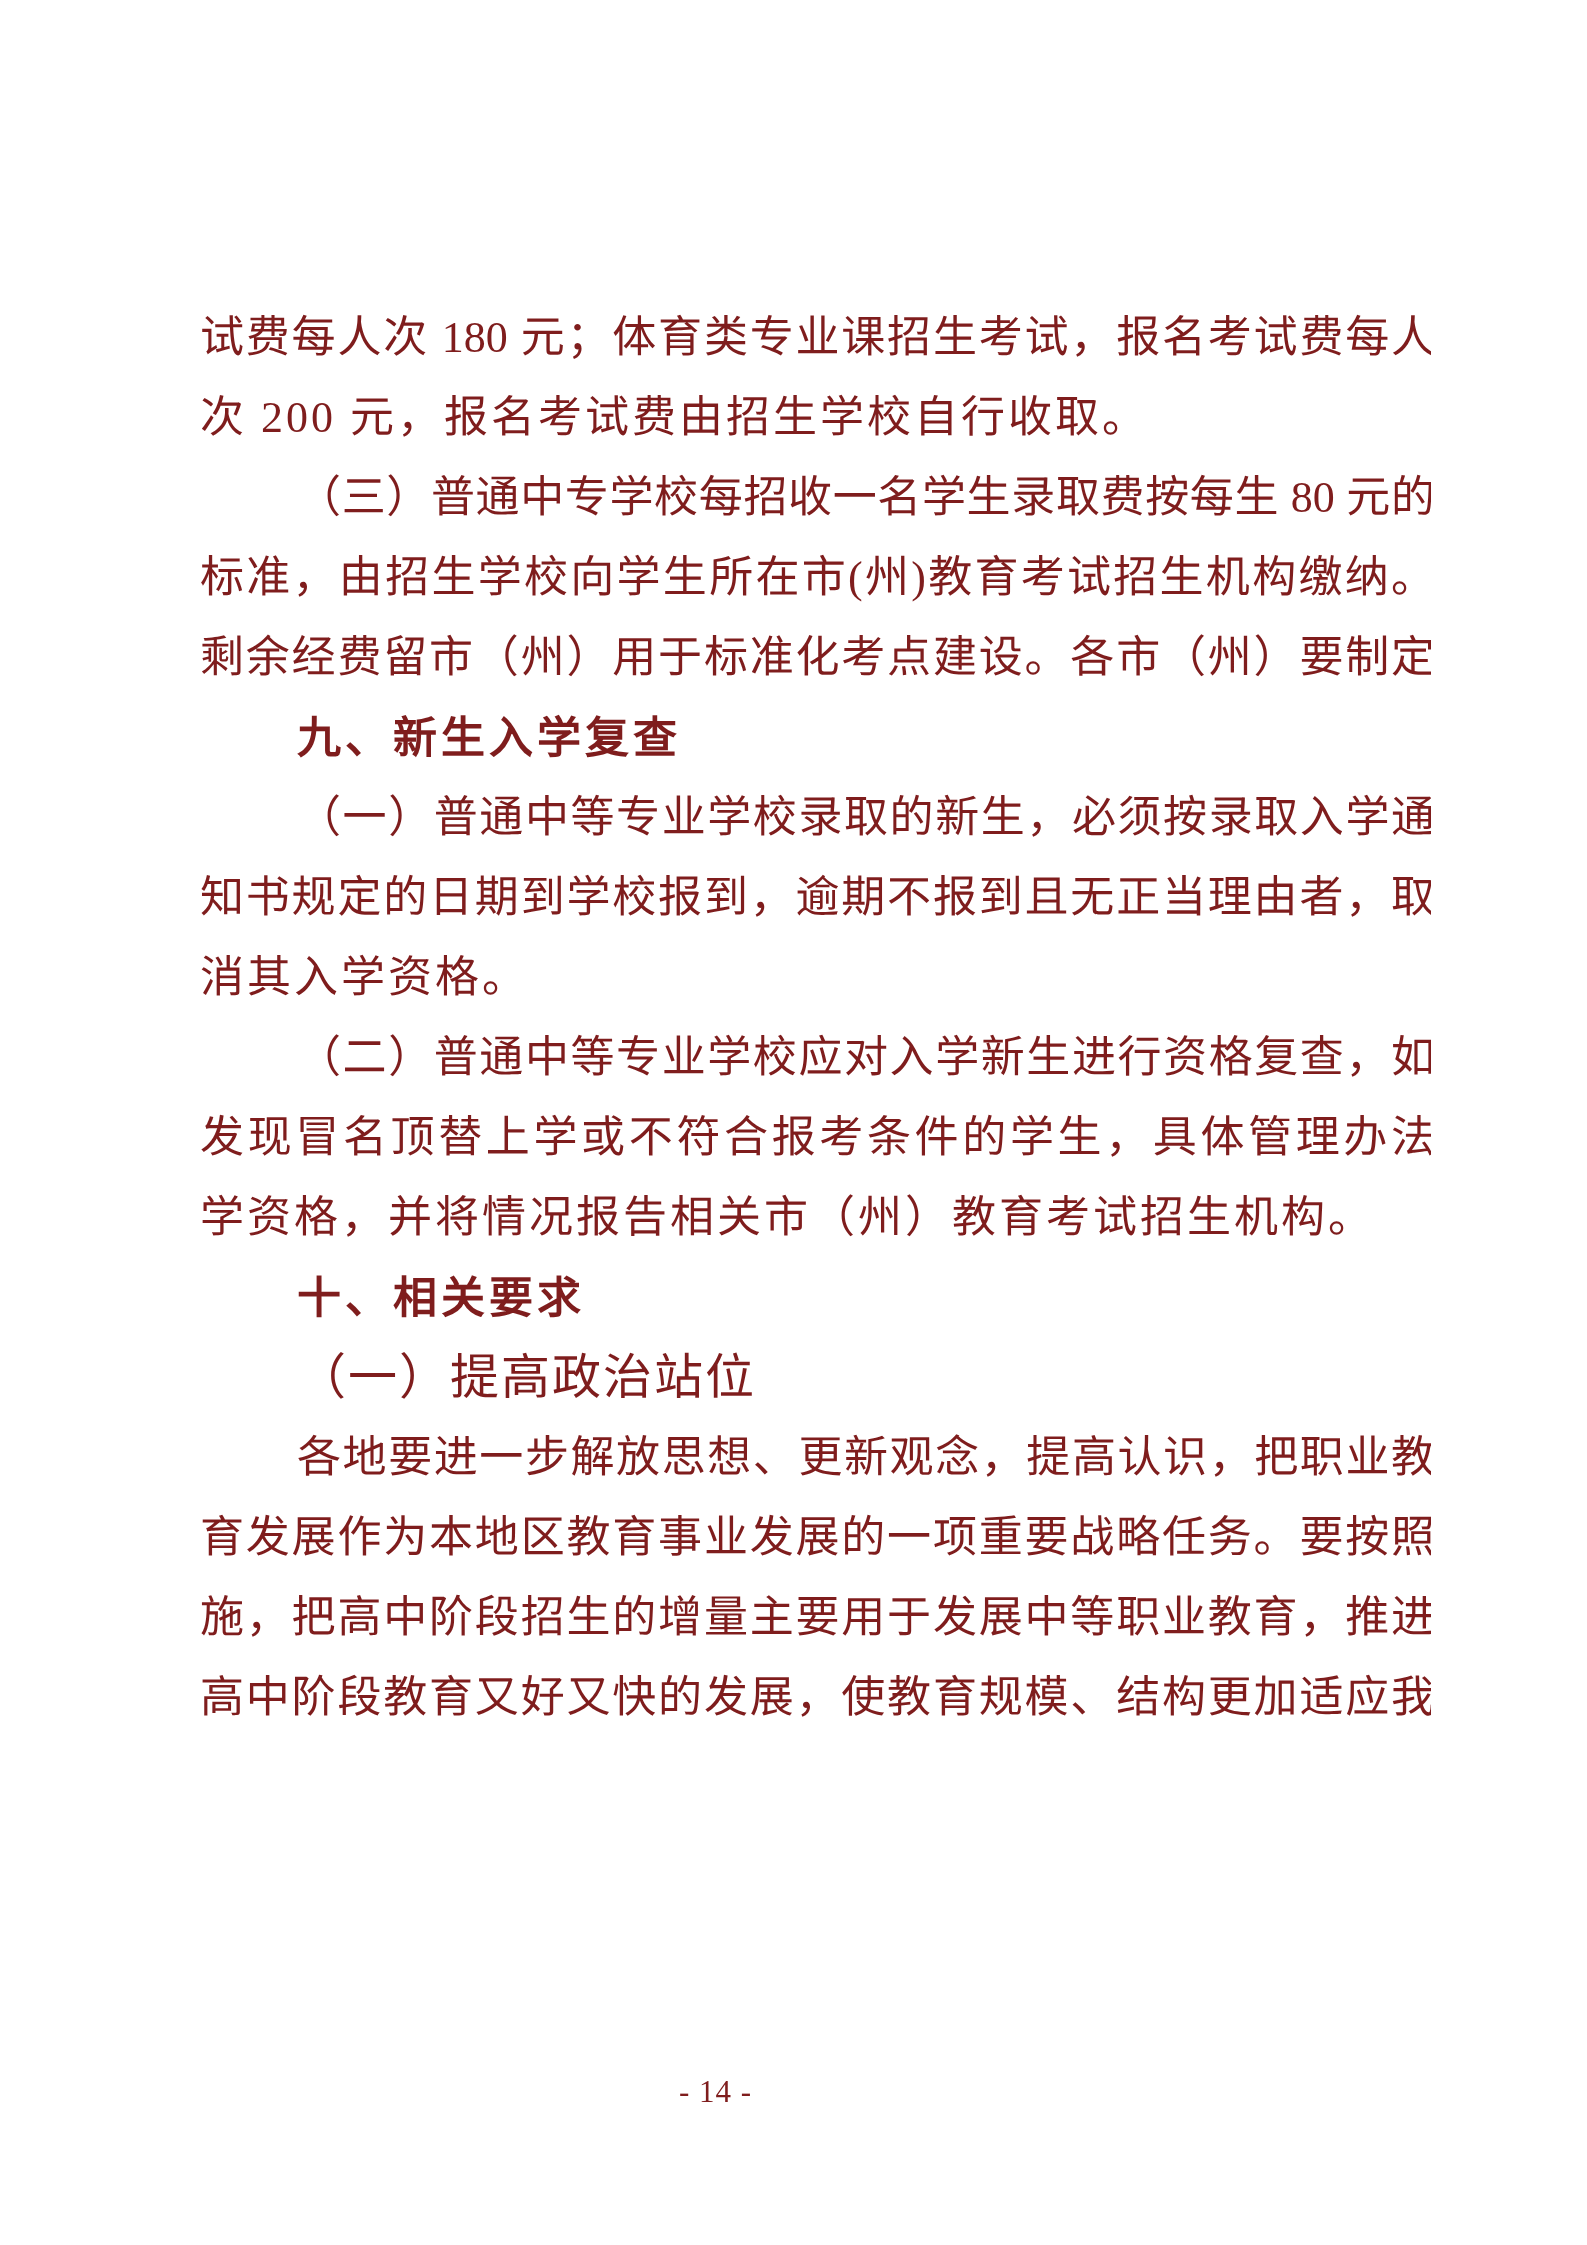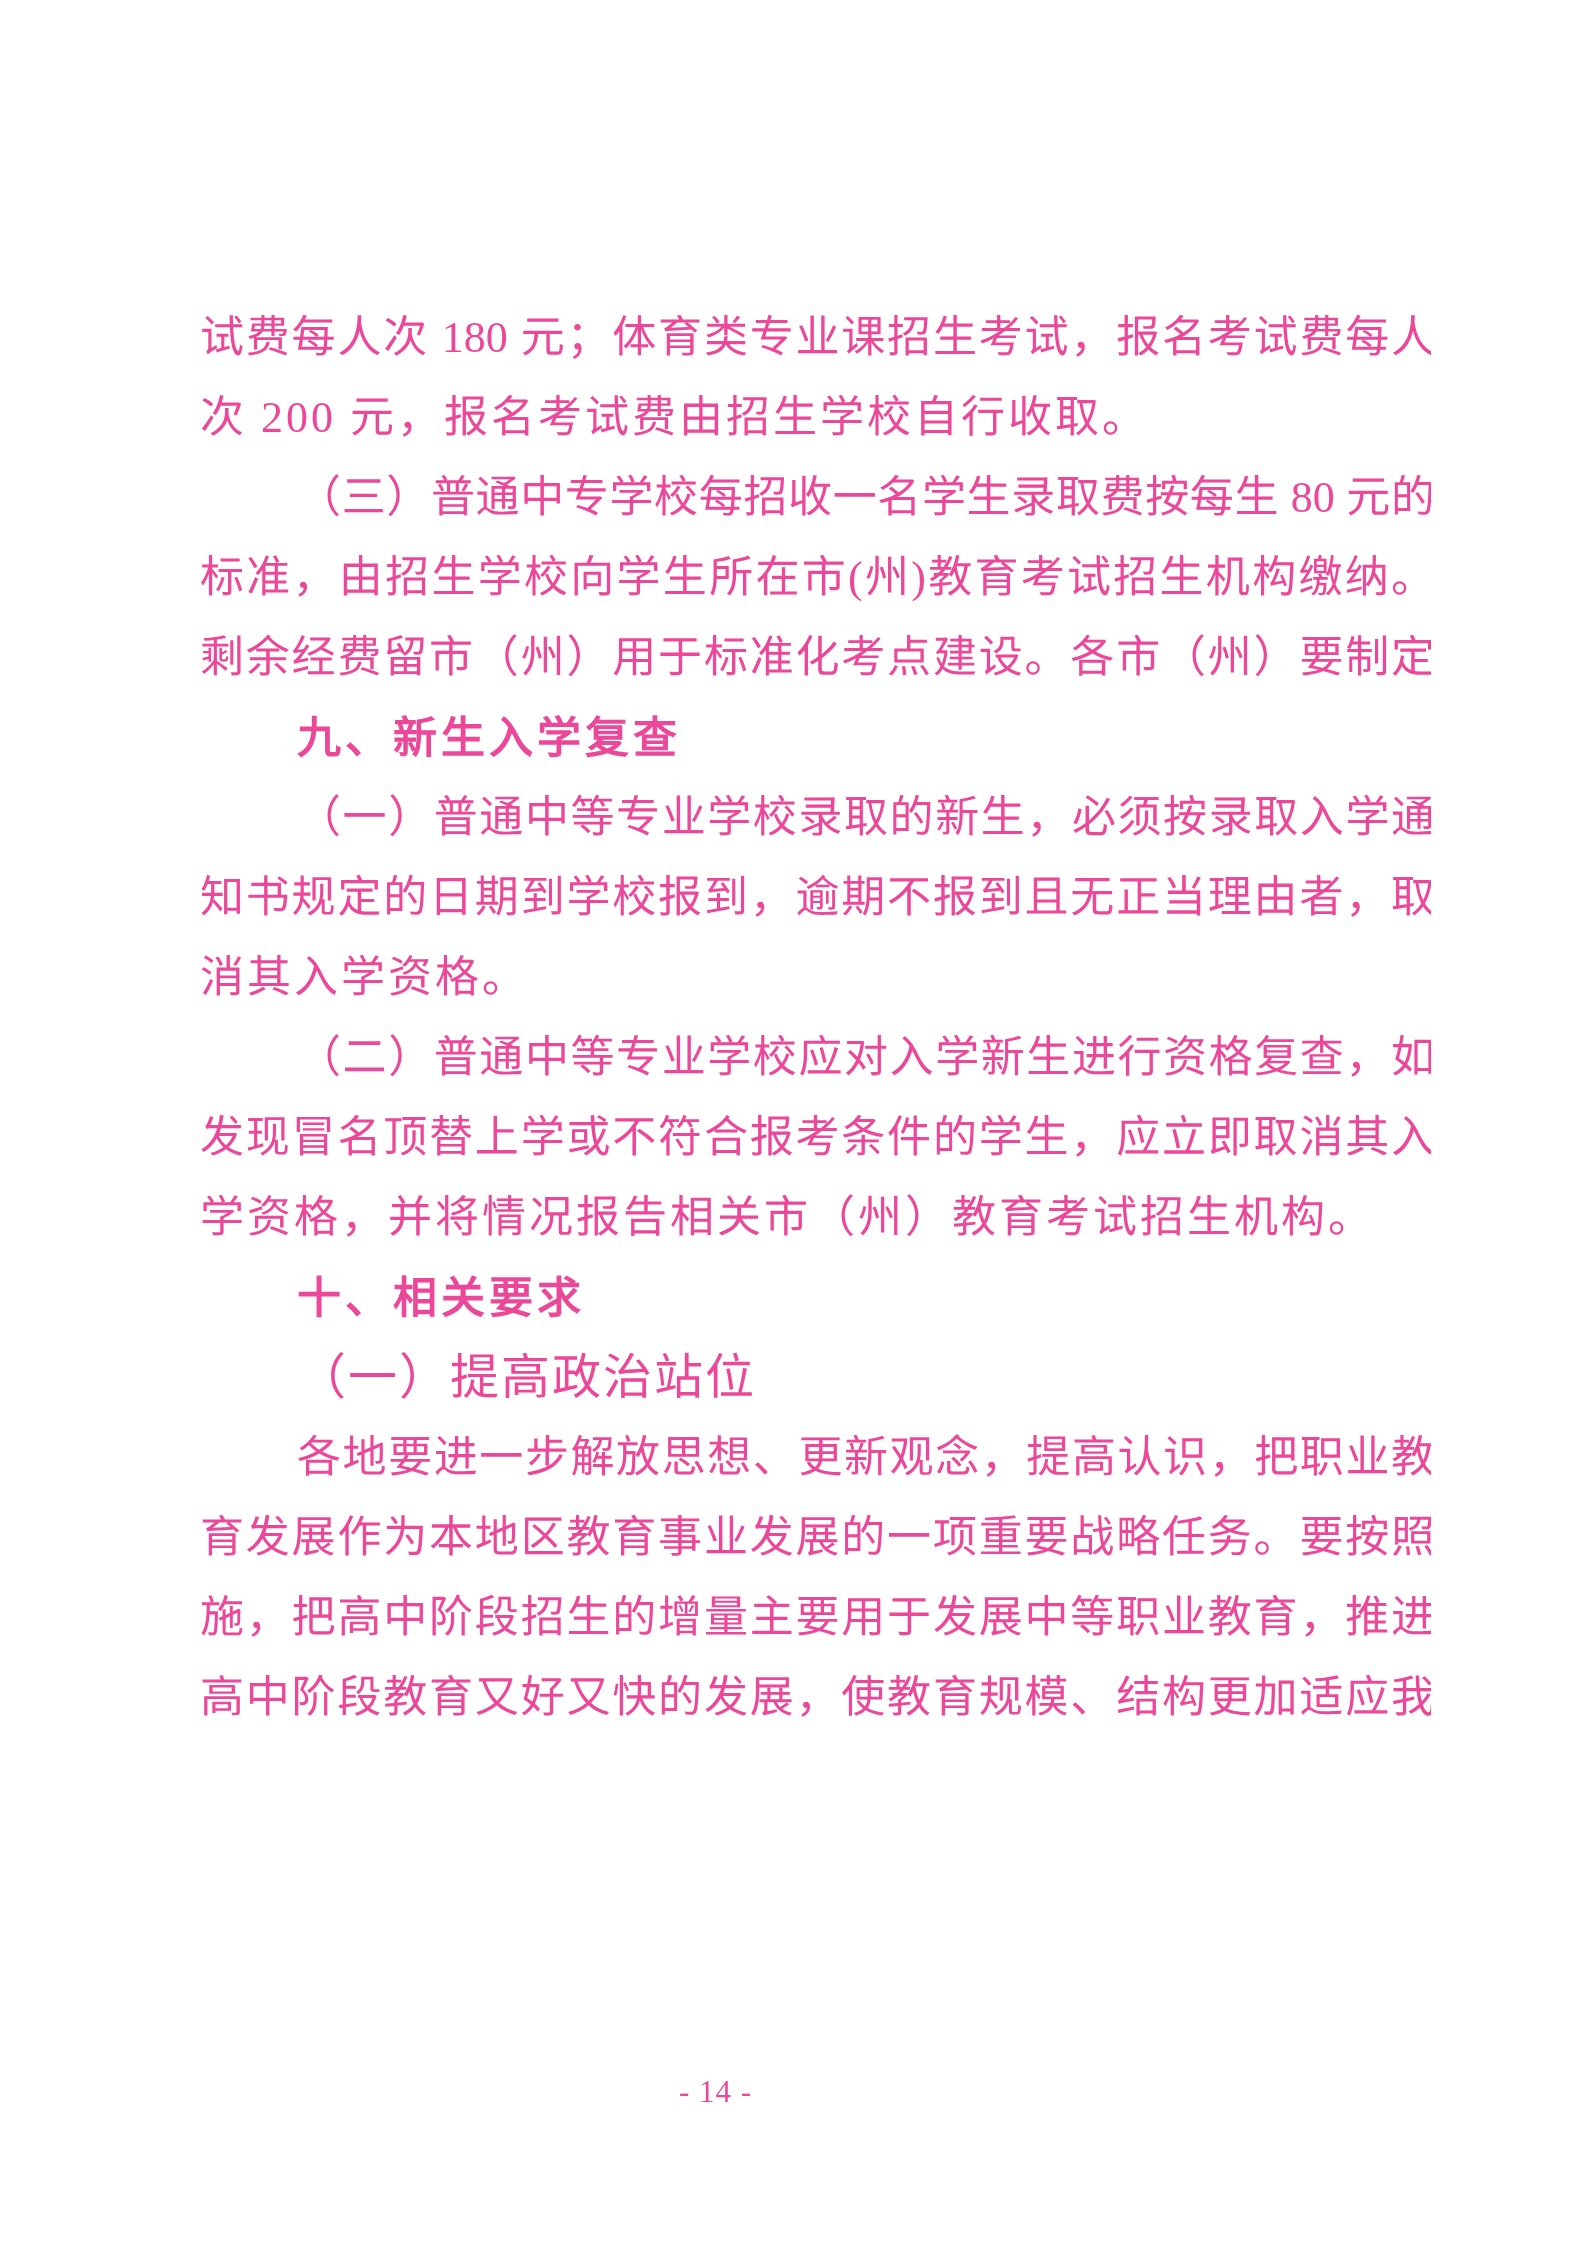--- a/index.html
+++ b/index.html
@@ -5,21 +5,21 @@
   html, body {
     margin: 0;
     padding: 0;
     background: #ffffff;
   }
   .page {
     position: relative;
     width: 1431px;
     height: 2245px;
     background: #ffffff;
-    color: #ec4899;
+    color: #7f1d1d;
     font-family: "Liberation Serif", "DejaVu Serif", serif;
     overflow: hidden;
   }
   .text-block {
     position: absolute;
     left: 200px;
     top: 298px;
     width: 1235px;
   }
   .line {
@@ -70,21 +70,21 @@
       <div class="line body justify">试费每人次 180 元；体育类专业课招生考试，报名考试费每人</div>
       <div class="line body">次 200 元，报名考试费由招生学校自行收取。</div>
       <div class="line body indent justify">（三）普通中专学校每招收一名学生录取费按每生 80 元的</div>
       <div class="line body justify">标准，由招生学校向学生所在市(州)教育考试招生机构缴纳。</div>
       <div class="line body justify">剩余经费留市（州）用于标准化考点建设。各市（州）要制定</div>
       <div class="line heading indent">九、新生入学复查</div>
       <div class="line body indent justify">（一）普通中等专业学校录取的新生，必须按录取入学通</div>
       <div class="line body justify">知书规定的日期到学校报到，逾期不报到且无正当理由者，取</div>
       <div class="line body">消其入学资格。</div>
       <div class="line body indent justify">（二）普通中等专业学校应对入学新生进行资格复查，如</div>
-      <div class="line body justify">发现冒名顶替上学或不符合报考条件的学生，应立即取消其入</div>
+      <div class="line body justify">发现冒名顶替上学或不符合报考条件的学生，具体管理办法</div>
       <div class="line body">学资格，并将情况报告相关市（州）教育考试招生机构。</div>
       <div class="line heading indent">十、相关要求</div>
       <div class="line kai indent">（一）提高政治站位</div>
       <div class="line body indent justify">各地要进一步解放思想、更新观念，提高认识，把职业教</div>
       <div class="line body justify">育发展作为本地区教育事业发展的一项重要战略任务。要按照</div>
       <div class="line body justify">施，把高中阶段招生的增量主要用于发展中等职业教育，推进</div>
       <div class="line body justify">高中阶段教育又好又快的发展，使教育规模、结构更加适应我</div>
     </div>
   <div class="page-number">- 14 -</div>
 </div>

